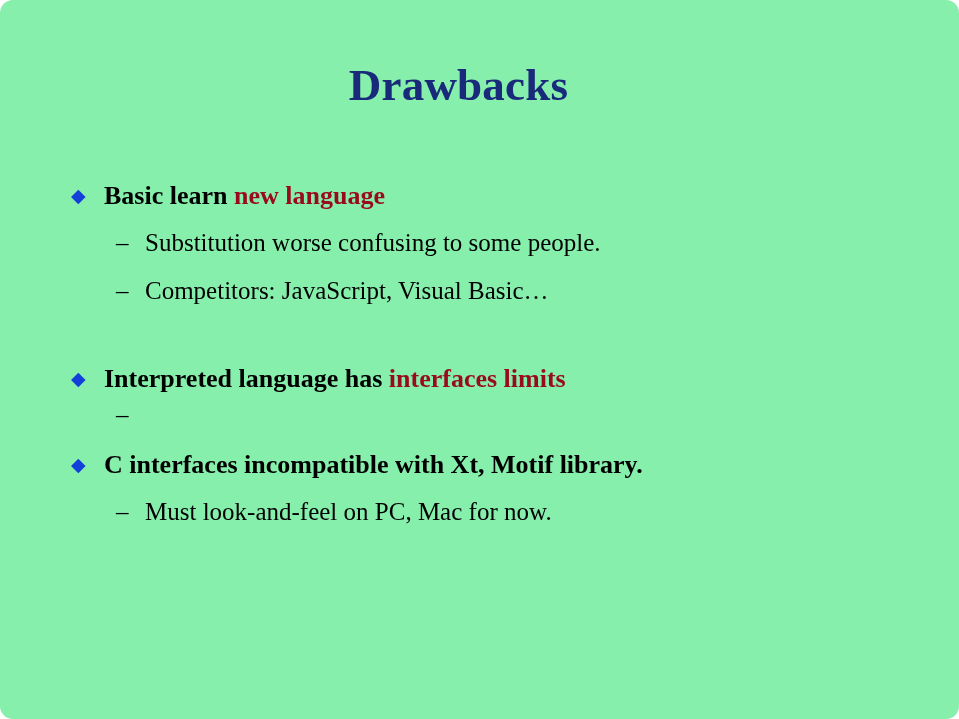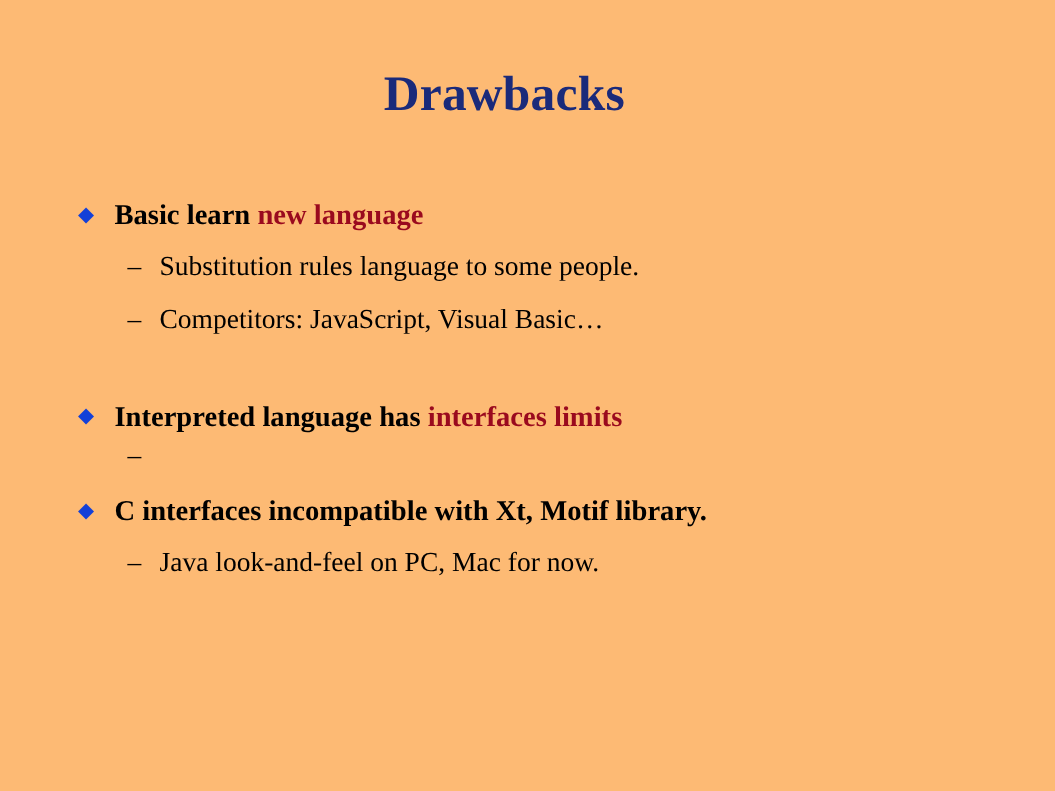--- a/index.html
+++ b/index.html
@@ -8,22 +8,23 @@
     padding: 0;
     background: #ffffff;
   }
   body {
     font-family: "Liberation Serif", "DejaVu Serif", serif;
   }
   .slide {
     position: relative;
     width: 959px;
     height: 719px;
-    background: #fdba74;
+    background: #86efac;
     overflow: hidden;
+    border-radius: 13px;
   }
 
   
   .slide-title {
     position: absolute;
     left: 0;
     top: 62px;
     width: 917px;
     text-align: center;
     font-size: 45px;
@@ -105,39 +106,39 @@
 
   <div class="slide-title">Drawbacks</div>
 
   <div class="body-block">
 
     <div class="bullet-group g1">
       <div class="lvl1">
         <span class="marker">◆</span><span>Basic learn </span><span class="accent-red">new language</span>
       </div>
       <div class="lvl2 s1">
-        <span class="marker">–</span><span>Substitution rules language to some people.</span>
+        <span class="marker">–</span><span>Substitution worse confusing to some people.</span>
       </div>
       <div class="lvl2 s2">
         <span class="marker">–</span><span>Competitors: JavaScript, Visual Basic…</span>
       </div>
     </div>
 
     <div class="bullet-group g2">
       <div class="lvl1">
         <span class="marker">◆</span><span>Interpreted language has </span><span class="accent-red">interfaces limits</span>
       </div>
       <div class="lvl2 s1">
         <span class="marker">–</span>
       </div>
     </div>
 
     <div class="bullet-group g3">
       <div class="lvl1">
         <span class="marker">◆</span><span>C interfaces incompatible with Xt, Motif library.</span><span class="accent-red"></span>
       </div>
       <div class="lvl2 s1">
-        <span class="marker">–</span><span>Java look-and-feel on PC, Mac for now.</span>
+        <span class="marker">–</span><span>Must look-and-feel on PC, Mac for now.</span>
       </div>
     </div>
 
   </div>
 </div>
 
 </body></html>

